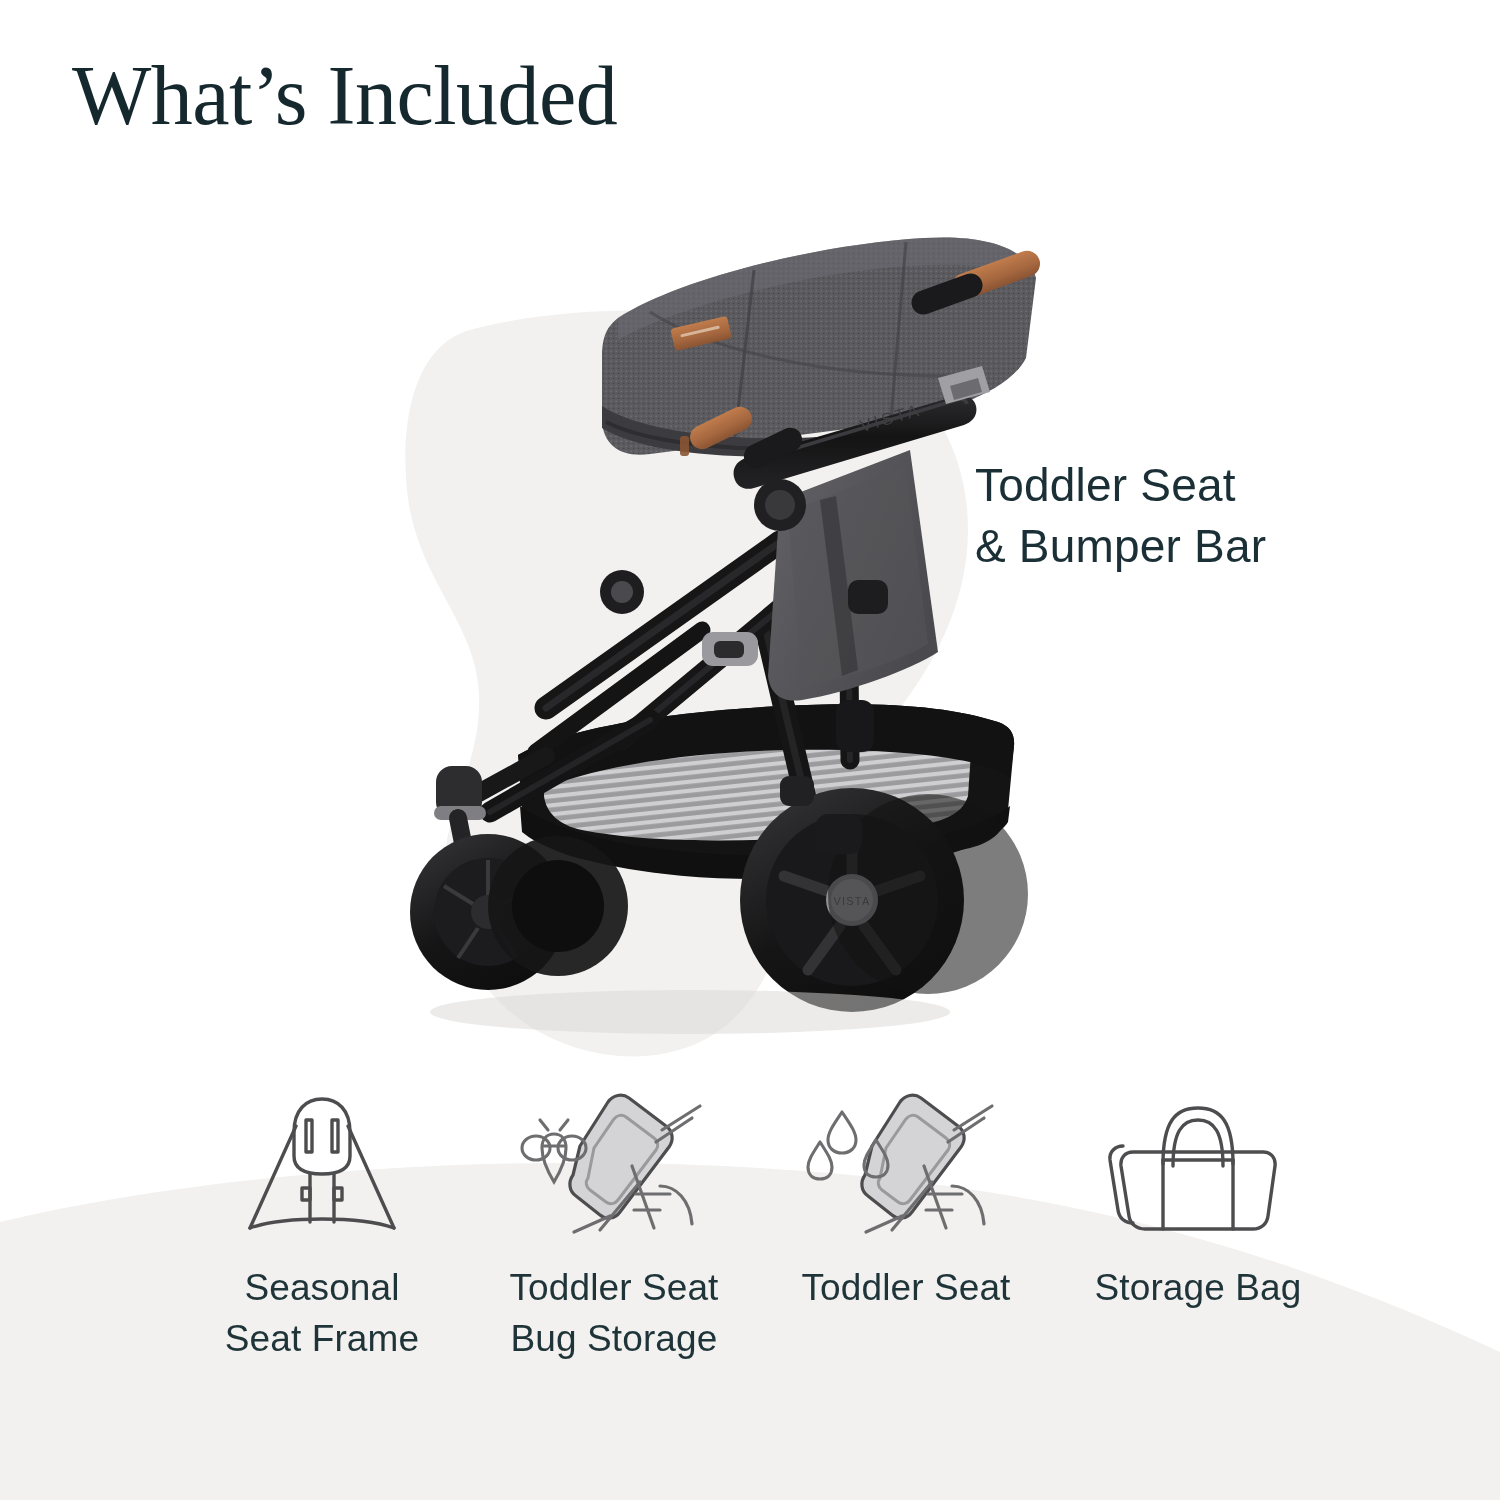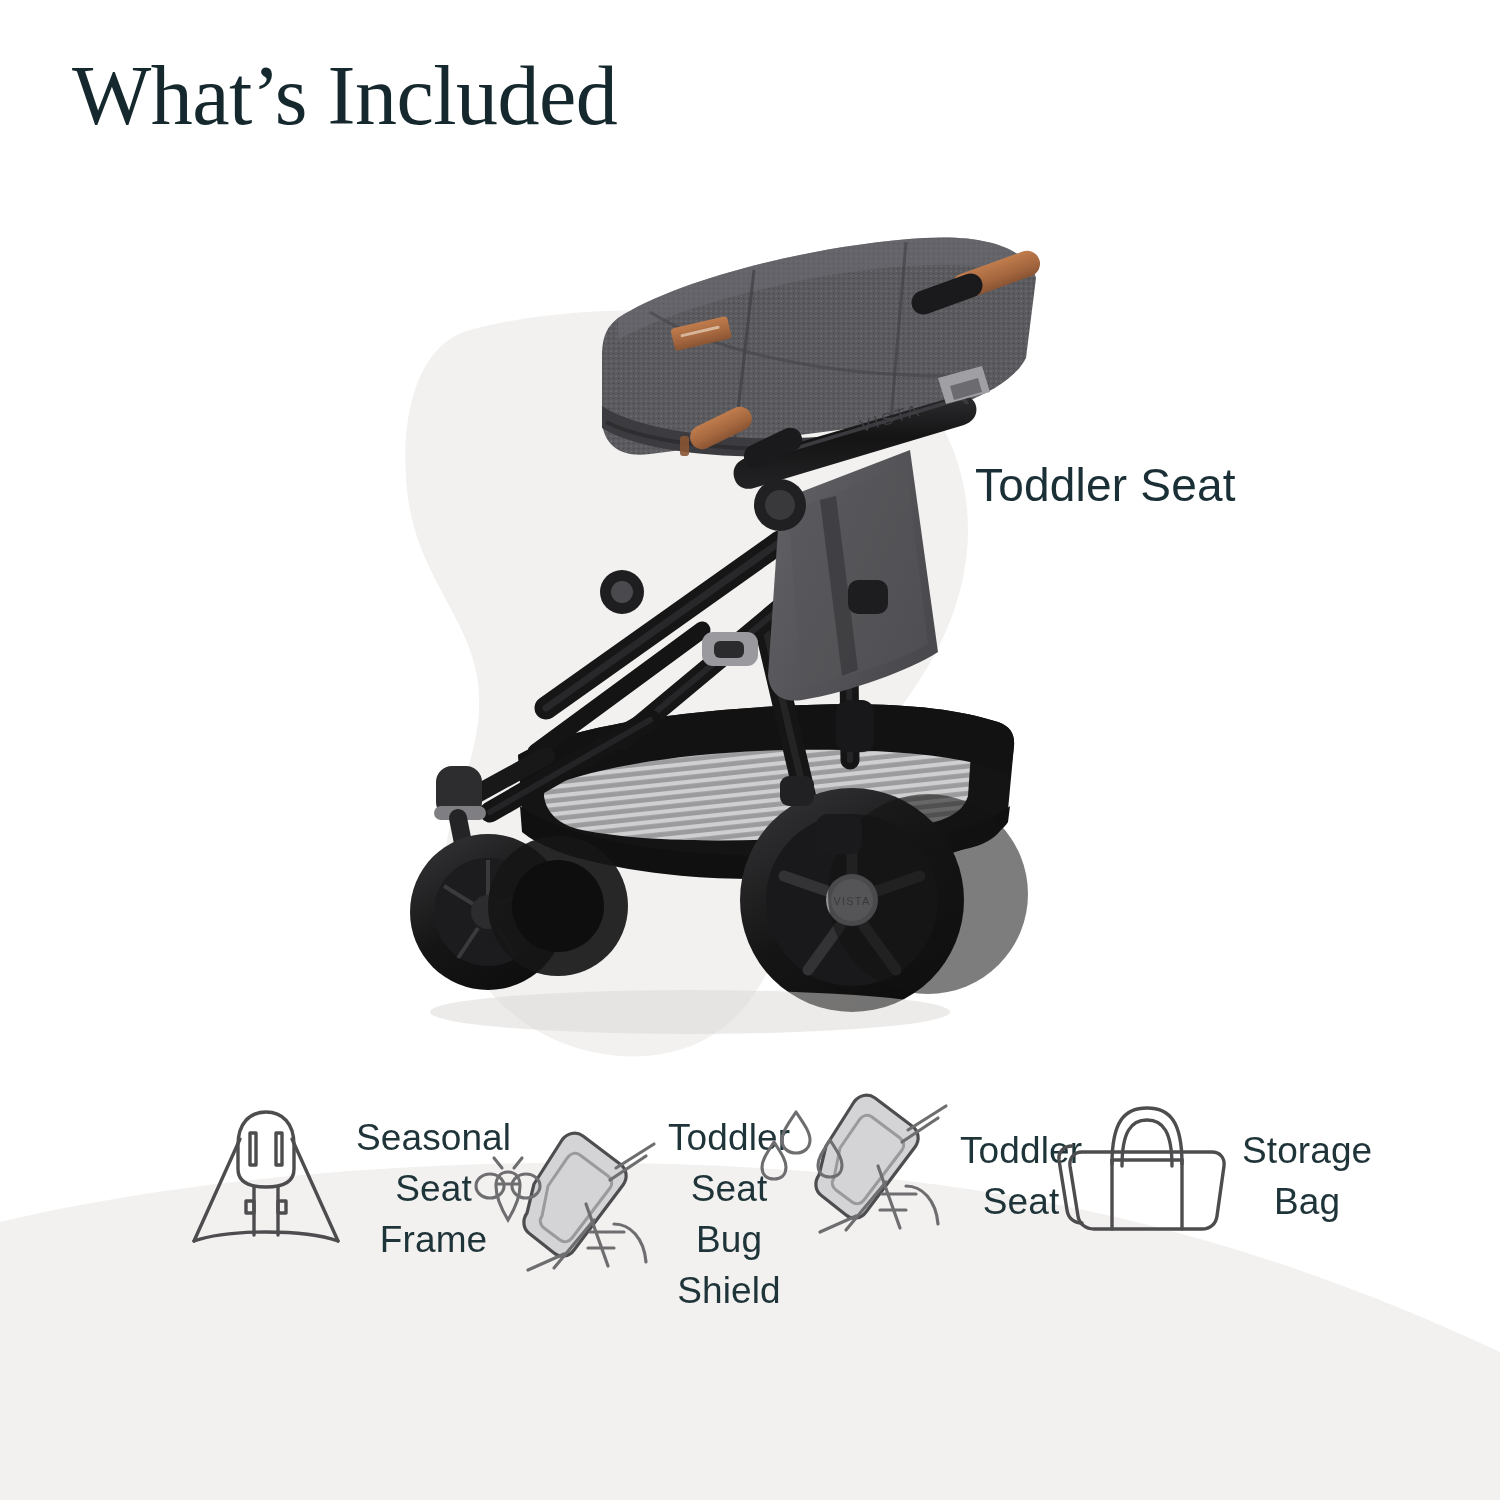--- a/index.html
+++ b/index.html
@@ -47,20 +47,21 @@
     position:absolute;
     left:0; top:1090px;
     width:1500px; height:340px;
     display:flex;
     justify-content:flex-start;
     align-items:flex-start;
   }
   .icon-cell {
     width:292px;
     display:flex;
+    flex-direction:column;
     align-items:center;
   }
   .icon-cell.c0 { margin-left:176px; }
   .icon-art { height:150px; display:flex; align-items:flex-end; justify-content:center; }
   .icon-label {
     margin-top:22px;
     font-family:"Liberation Sans", sans-serif;
     font-size:37px;
     line-height:1.38;
     color:#1f3439;
@@ -261,20 +262,21 @@
 
       <rect x="466" y="614" width="46" height="40" rx="12" fill="#1a1a1c"></rect>
       <rect x="430" y="576" width="34" height="30" rx="9" fill="#212124"></rect>
 
       <ellipse cx="340" cy="812" rx="260" ry="22" fill="#d9d8d6" opacity="0.5"></ellipse>
     </svg>
   </div>
 
   <div class="callout">
     <span>Toddler Seat</span>
+    <span>&amp; Bumper Bar</span>
   </div>
 
   <div class="icon-row">
 
     <div class="icon-cell c0">
       <div class="icon-art">
         <svg width="180" height="150" viewBox="0 0 180 150">
           <g fill="none" stroke="#4d4d4f" stroke-width="3.4" stroke-linejoin="round" stroke-linecap="round">
             <path d="M62,42 C62,20 74,9 90,9 C106,9 118,20 118,42 L118,66
                      C118,78 108,84 90,84 C72,84 62,78 62,66 Z"></path>
@@ -322,21 +324,21 @@
             <path d="M40,44 C48,44 52,50 52,58 C52,70 46,82 40,92
                      C34,82 28,70 28,58 C28,50 32,44 40,44 Z"></path>
             <path d="M34,40 L26,30"></path>
             <path d="M46,40 L54,30"></path>
             <path d="M30,56 L50,56"></path>
           </g>
         </svg>
       </div>
       <div class="icon-label">
         <span>Toddler Seat</span>
-        <span>Bug Shield</span>
+        <span>Bug Storage</span>
       </div>
     </div>
 
     <div class="icon-cell">
       <div class="icon-art">
         <svg width="200" height="150" viewBox="0 0 200 150">
           <path d="M66,56 L94,12 C99,5 108,3 115,8 L152,36 C159,41 160,50 155,57
                    L106,122 C101,129 92,130 86,125 L62,106 C55,101 54,92 59,85 Z" fill="#d4d4d6" stroke="#4d4d4f" stroke-width="3.2" stroke-linejoin="round"></path>
           <path d="M80,58 L100,29 C103,25 108,24 112,27 L140,48 C144,51 145,56 142,60
                    L104,110 C101,114 96,115 92,112 L76,100 C72,97 71,92 74,88 Z" fill="none" stroke="#9a9a9c" stroke-width="3"></path>

